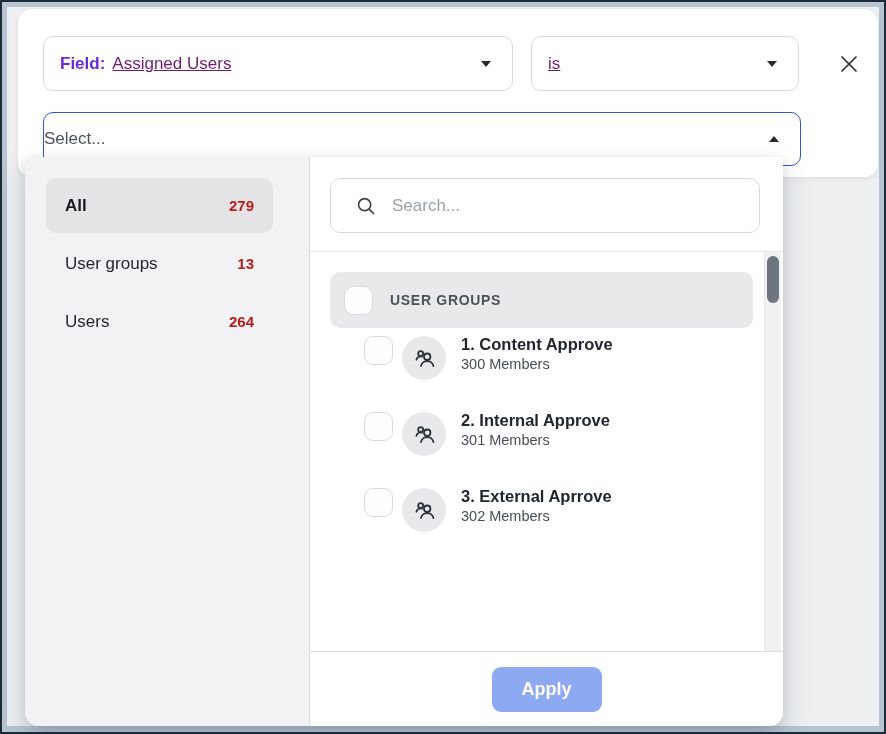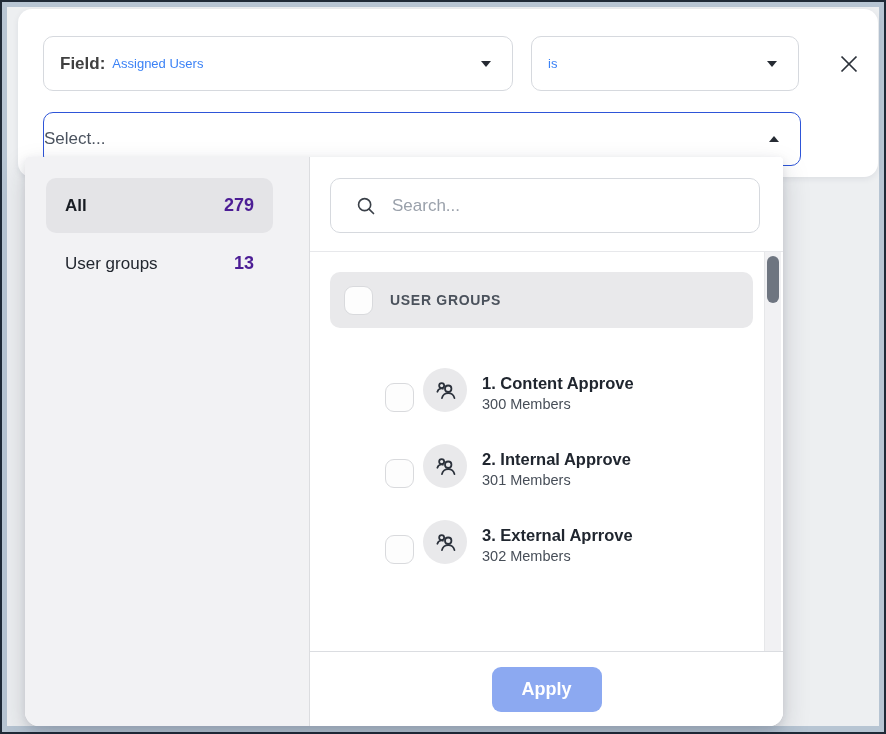--- a/index.html
+++ b/index.html
@@ -10,22 +10,22 @@
   .page-bg{position:absolute;left:7px;top:7px;width:872px;height:719px;background:#edeff1;}
 
   
   .top-card{position:absolute;left:18px;top:9px;width:860px;height:168px;background:#ffffff;
             border-radius:14px;box-shadow:0 2px 6px rgba(30,40,60,.08);z-index:1;}
 
   .select-pill{position:absolute;height:55px;background:#fff;border:1px solid #d6d9de;border-radius:10px;
                display:flex;align-items:center;padding:0 16px;cursor:pointer;}
   .field-pill{left:25px;top:27px;width:470px;}
   .op-pill{left:513px;top:27px;width:268px;}
-  .pill-label{font-weight:bold;font-size:17px;color:#404040;margin-right:7px;}
-  .pill-value{font-size:13px;color:#3b82f6;}
+  .pill-label{font-weight:bold;font-size:17px;color:#6d28d9;margin-right:7px;}
+  .pill-value{font-size:17px;color:#701a75;text-decoration:underline;}
   .tri-down{position:absolute;right:21px;top:50%;margin-top:-3px;width:0;height:0;
             border-left:5.5px solid transparent;border-right:5.5px solid transparent;border-top:6.5px solid #262b33;}
   .tri-up{position:absolute;right:21px;top:50%;margin-top:-3px;width:0;height:0;
           border-left:5.5px solid transparent;border-right:5.5px solid transparent;border-bottom:6.5px solid #262b33;}
 
   .close-btn{position:absolute;left:809px;top:33px;width:44px;height:44px;display:flex;align-items:center;
              justify-content:center;cursor:pointer;background:none;border:none;padding:0;}
 
   .select-box{position:absolute;left:25px;top:103px;width:758px;height:54px;background:#fff;
               border:1.5px solid #2e55d8;border-radius:10px;display:flex;align-items:center;
@@ -36,37 +36,37 @@
   .panel{position:absolute;left:25px;top:157px;width:758px;height:569px;z-index:4;display:flex;
          border-radius:4px 4px 14px 14px;overflow:hidden;background:#fff;
          box-shadow:0 12px 28px rgba(25,35,55,.18),0 3px 8px rgba(25,35,55,.10);}
 
   .left-col{width:285px;background:#f2f2f4;border-right:1px solid #dcdde0;padding-top:21px;flex-shrink:0;}
   .cat-item{width:227px;height:55px;margin:0 0 3px 21px;border-radius:10px;display:flex;align-items:center;
             justify-content:space-between;padding:0 19px;cursor:pointer;}
   .cat-item.selected{background:#e4e4e7;gap:24px;}
   .cat-label{font-size:17px;color:#22272f;}
   .cat-item.selected .cat-label{font-weight:bold;color:#181c23;}
-  .cat-count{font-size:18px;font-weight:bold;color:#4c1d95;}
+  .cat-count{font-size:15px;font-weight:bold;color:#b91c1c;}
 
   .right-col{flex:1;display:flex;flex-direction:column;background:#fff;min-width:0;}
   .search-area{height:95px;border-bottom:1px solid #e7e8eb;position:relative;flex-shrink:0;}
   .search-box{position:absolute;left:20px;top:21px;width:430px;height:55px;border:1px solid #d6d9de;
               border-radius:10px;display:flex;align-items:center;padding-left:24px;gap:13px;background:#fff;}
   .search-input{border:none;outline:none;font-size:17px;color:#30363f;flex:1;background:transparent;}
   .search-input::placeholder{color:#9aa1ab;}
 
   .scroll-area{flex:1;position:relative;overflow:hidden;}
   .group-header{position:absolute;left:20px;top:20px;width:423px;height:56px;background:#e9e9eb;
                 border-radius:10px;display:flex;align-items:center;padding-left:14px;gap:17px;}
   .group-header-label{font-size:14px;font-weight:bold;letter-spacing:.7px;color:#4b525c;}
 
   .checkbox{width:29px;height:29px;background:#fdfdfd;border:1px solid #d9dadd;border-radius:9px;
             flex-shrink:0;cursor:pointer;}
-  .group-row{position:absolute;left:32px;height:76px;display:flex;align-items:flex-end;}
+  .group-row{position:absolute;left:11px;height:76px;display:flex;align-items:flex-start;}
   .group-row .checkbox{margin-left:43px;}
   .avatar{width:44px;height:44px;border-radius:50%;background:#e9e9eb;display:flex;align-items:center;
           justify-content:center;margin-left:9px;flex-shrink:0;}
   .row-text{margin-left:15px;display:flex;flex-direction:column;gap:4px;}
   .row-title{font-size:16.5px;font-weight:bold;color:#20262f;line-height:1.05;}
   .row-members{font-size:14.5px;color:#474e58;line-height:1.05;}
 
   .vtrack{position:absolute;right:2px;top:0;width:17px;height:100%;background:#f1f1f3;
           border-left:1px solid #e6e7e9;}
   .vthumb{position:absolute;left:2px;top:4px;width:12px;height:47px;background:#6e7580;border-radius:6px;}
@@ -109,20 +109,24 @@
   <div class="panel">
 
     <div class="left-col" id="cat-col">
         <div class="cat-item selected">
           <span class="cat-label">All</span>
           <span class="cat-count">279</span>
         </div>
         <div class="cat-item">
           <span class="cat-label">User groups</span>
           <span class="cat-count">13</span>
+        </div>
+        <div class="cat-item">
+          <span class="cat-label">Users</span>
+          <span class="cat-count">264</span>
         </div>
       </div>
 
     <div class="right-col">
       <div class="search-area">
         <div class="search-box">
           <svg width="22" height="22" viewBox="0 0 24 24" fill="none">
             <circle cx="10.5" cy="10.5" r="6.6" stroke="#3a4048" stroke-width="1.8"></circle>
             <line x1="15.6" y1="15.6" x2="20.2" y2="20.2" stroke="#3a4048" stroke-width="1.8" stroke-linecap="round"></line>
           </svg>

